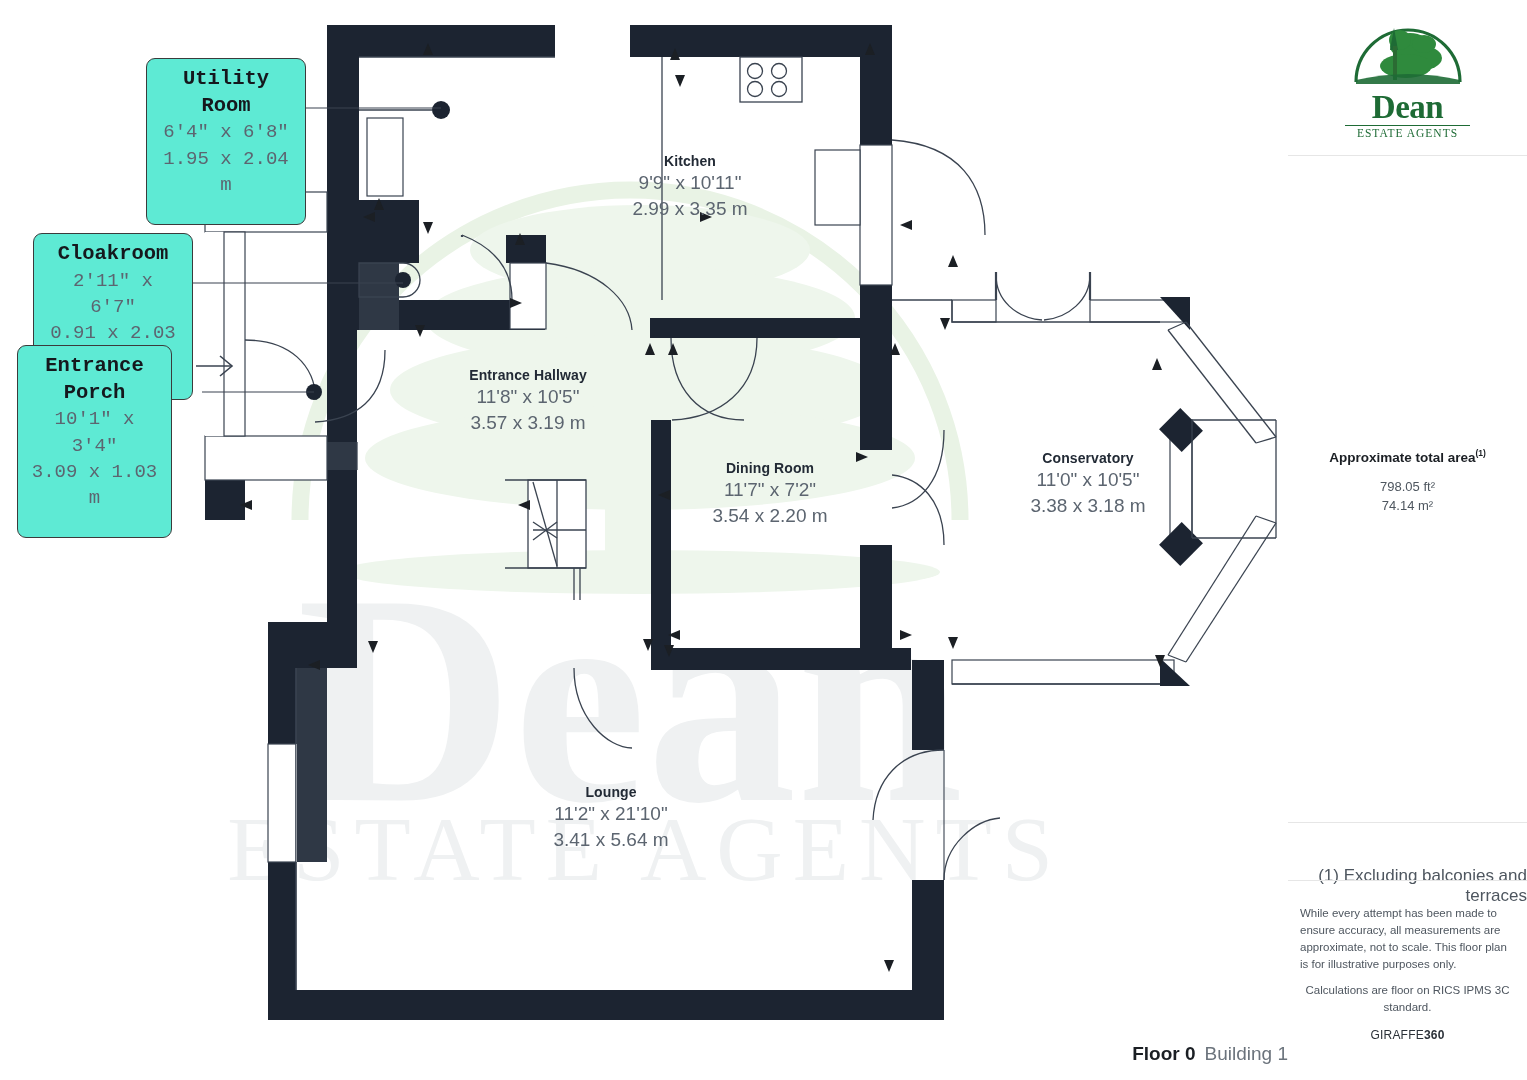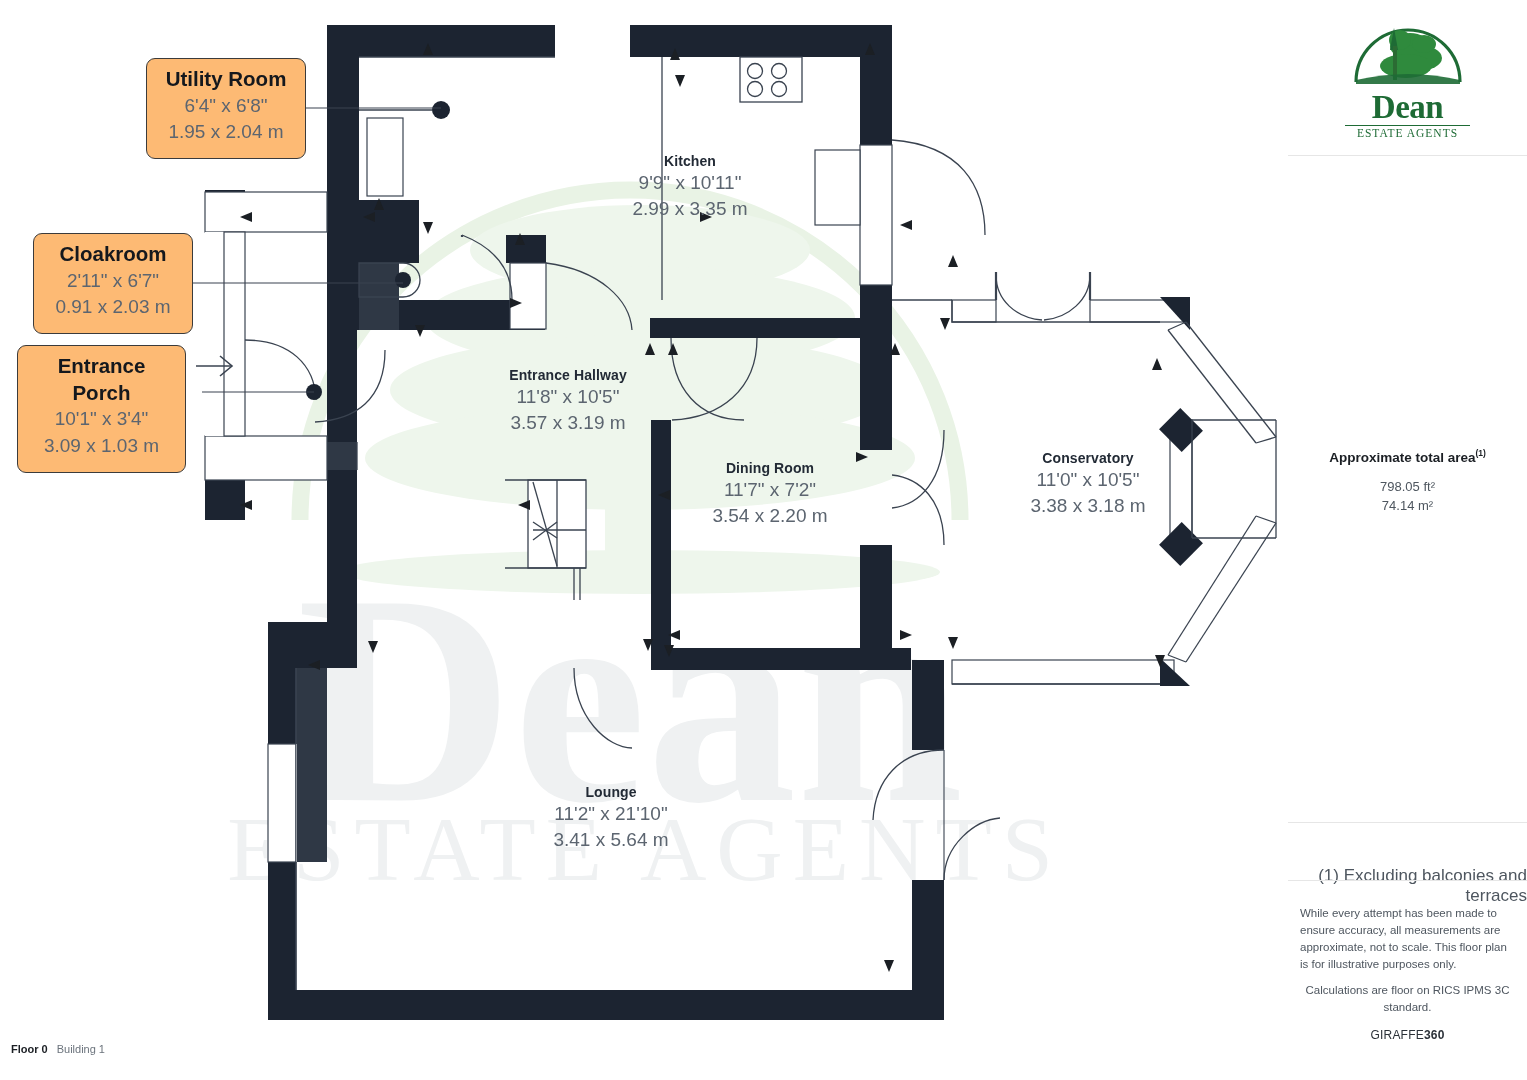--- a/index.html
+++ b/index.html
@@ -22,21 +22,21 @@
     line-height:1.30;
     text-align:center;
   }
   .room-label .rl-imp, .room-label .rl-met {
     font-size:19px; color:#5c6570; line-height:1.38; font-weight:400;
   }
 
   
   .callout {
     position:absolute; border:1.3px solid #3b3b3b; border-radius:9px;
-    background:#fdba74; text-align:center; padding:7px 13px 13px 13px;
+    background:#5eead4; text-align:center; padding:7px 13px 26px 13px;font-family:Liberation Mono, monospace;
   }
   .callout .co-name { font-size:20.5px; font-weight:bold; color:#15181d; line-height:1.30; }
   .callout .co-imp, .callout .co-met { font-size:19px; color:#5c6570; line-height:1.38; }
 
   
   #sidebar { position:absolute; left:1288px; top:0; width:239px; height:1080px; background:#fff; }
   #sidebar .divider { position:absolute; left:0; width:239px; height:1px; background:#e6e6e6; }
   #vrule { position:absolute; left:1288px; top:0; width:1px; height:1080px; background:#e3e3e3; }
 
   #logo-box { position:absolute; left:0; top:0; width:239px; height:155px; display:flex;
@@ -58,21 +58,21 @@
            font-size:17px; color:#4e565f; }
   #note2 { position:absolute; left:12px; top:905px; width:215px; text-align:left;
            font-size:11.5px; color:#4e565f; line-height:1.48; }
   #note3 { position:absolute; left:12px; top:982px; width:215px; text-align:center;
            font-size:11.5px; color:#4e565f; line-height:1.48; }
   #brand { position:absolute; left:0; top:1028px; width:239px; text-align:center;
            font-size:12px; color:#2b3138; letter-spacing:.2px; }
   #brand b { font-weight:bold; }
 
   
-  #footer { position:absolute; left:11px; top:1043px; width:1288px; text-align:left; font-size:11px; }
+  #footer { position:absolute; left:0; top:1043px; width:1288px; text-align:right; font-size:19px; }
   #footer .f-floor { font-weight:bold; color:#1b1f24; }
   #footer .f-bldg  { color:#6b737c; margin-left:9px; }
 </style>
 </head>
 <body>
 
 <div id="page">
 
   <div id="plan-area">
     <svg id="plan-svg" width="1288" height="1080" viewBox="0 0 1288 1080">
@@ -339,21 +339,21 @@
 
       </g>
     </svg>
 
     <div class="room-label" style="left:690px; top:152px; transform:translateX(-50%);">
       <div class="rl-name">Kitchen</div>
       <div class="rl-imp">9'9" x 10'11"</div>
       <div class="rl-met">2.99 x 3.35 m</div>
     </div>
 
-    <div class="room-label" style="left:528px; top:366px; transform:translateX(-50%);margin-left:40px;">
+    <div class="room-label" style="left:528px; top:366px; transform:translateX(-50%);">
       <div class="rl-name">Entrance Hallway</div>
       <div class="rl-imp">11'8" x 10'5"</div>
       <div class="rl-met">3.57 x 3.19 m</div>
     </div>
 
     <div class="room-label" style="left:770px; top:459px; transform:translateX(-50%);">
       <div class="rl-name">Dining Room</div>
       <div class="rl-imp">11'7" x 7'2"</div>
       <div class="rl-met">3.54 x 2.20 m</div>
     </div>
@@ -375,21 +375,21 @@
       <div class="co-imp">6'4" x 6'8"</div>
       <div class="co-met">1.95 x 2.04 m</div>
     </div>
 
     <div class="callout" style="left:33px; top:233px; width:160px;">
       <div class="co-name">Cloakroom</div>
       <div class="co-imp">2'11" x 6'7"</div>
       <div class="co-met">0.91 x 2.03 m</div>
     </div>
 
-    <div class="callout" style="left:17px; top:345px; width:169px;">
+    <div class="callout" style="left:17px; top:345px; width:155px;">
       <div class="co-name">Entrance Porch</div>
       <div class="co-imp">10'1" x 3'4"</div>
       <div class="co-met">3.09 x 1.03 m</div>
     </div>
 
     <div id="footer">
       <span class="f-floor">Floor 0</span><span class="f-bldg">Building 1</span>
     </div>
   </div>
 

